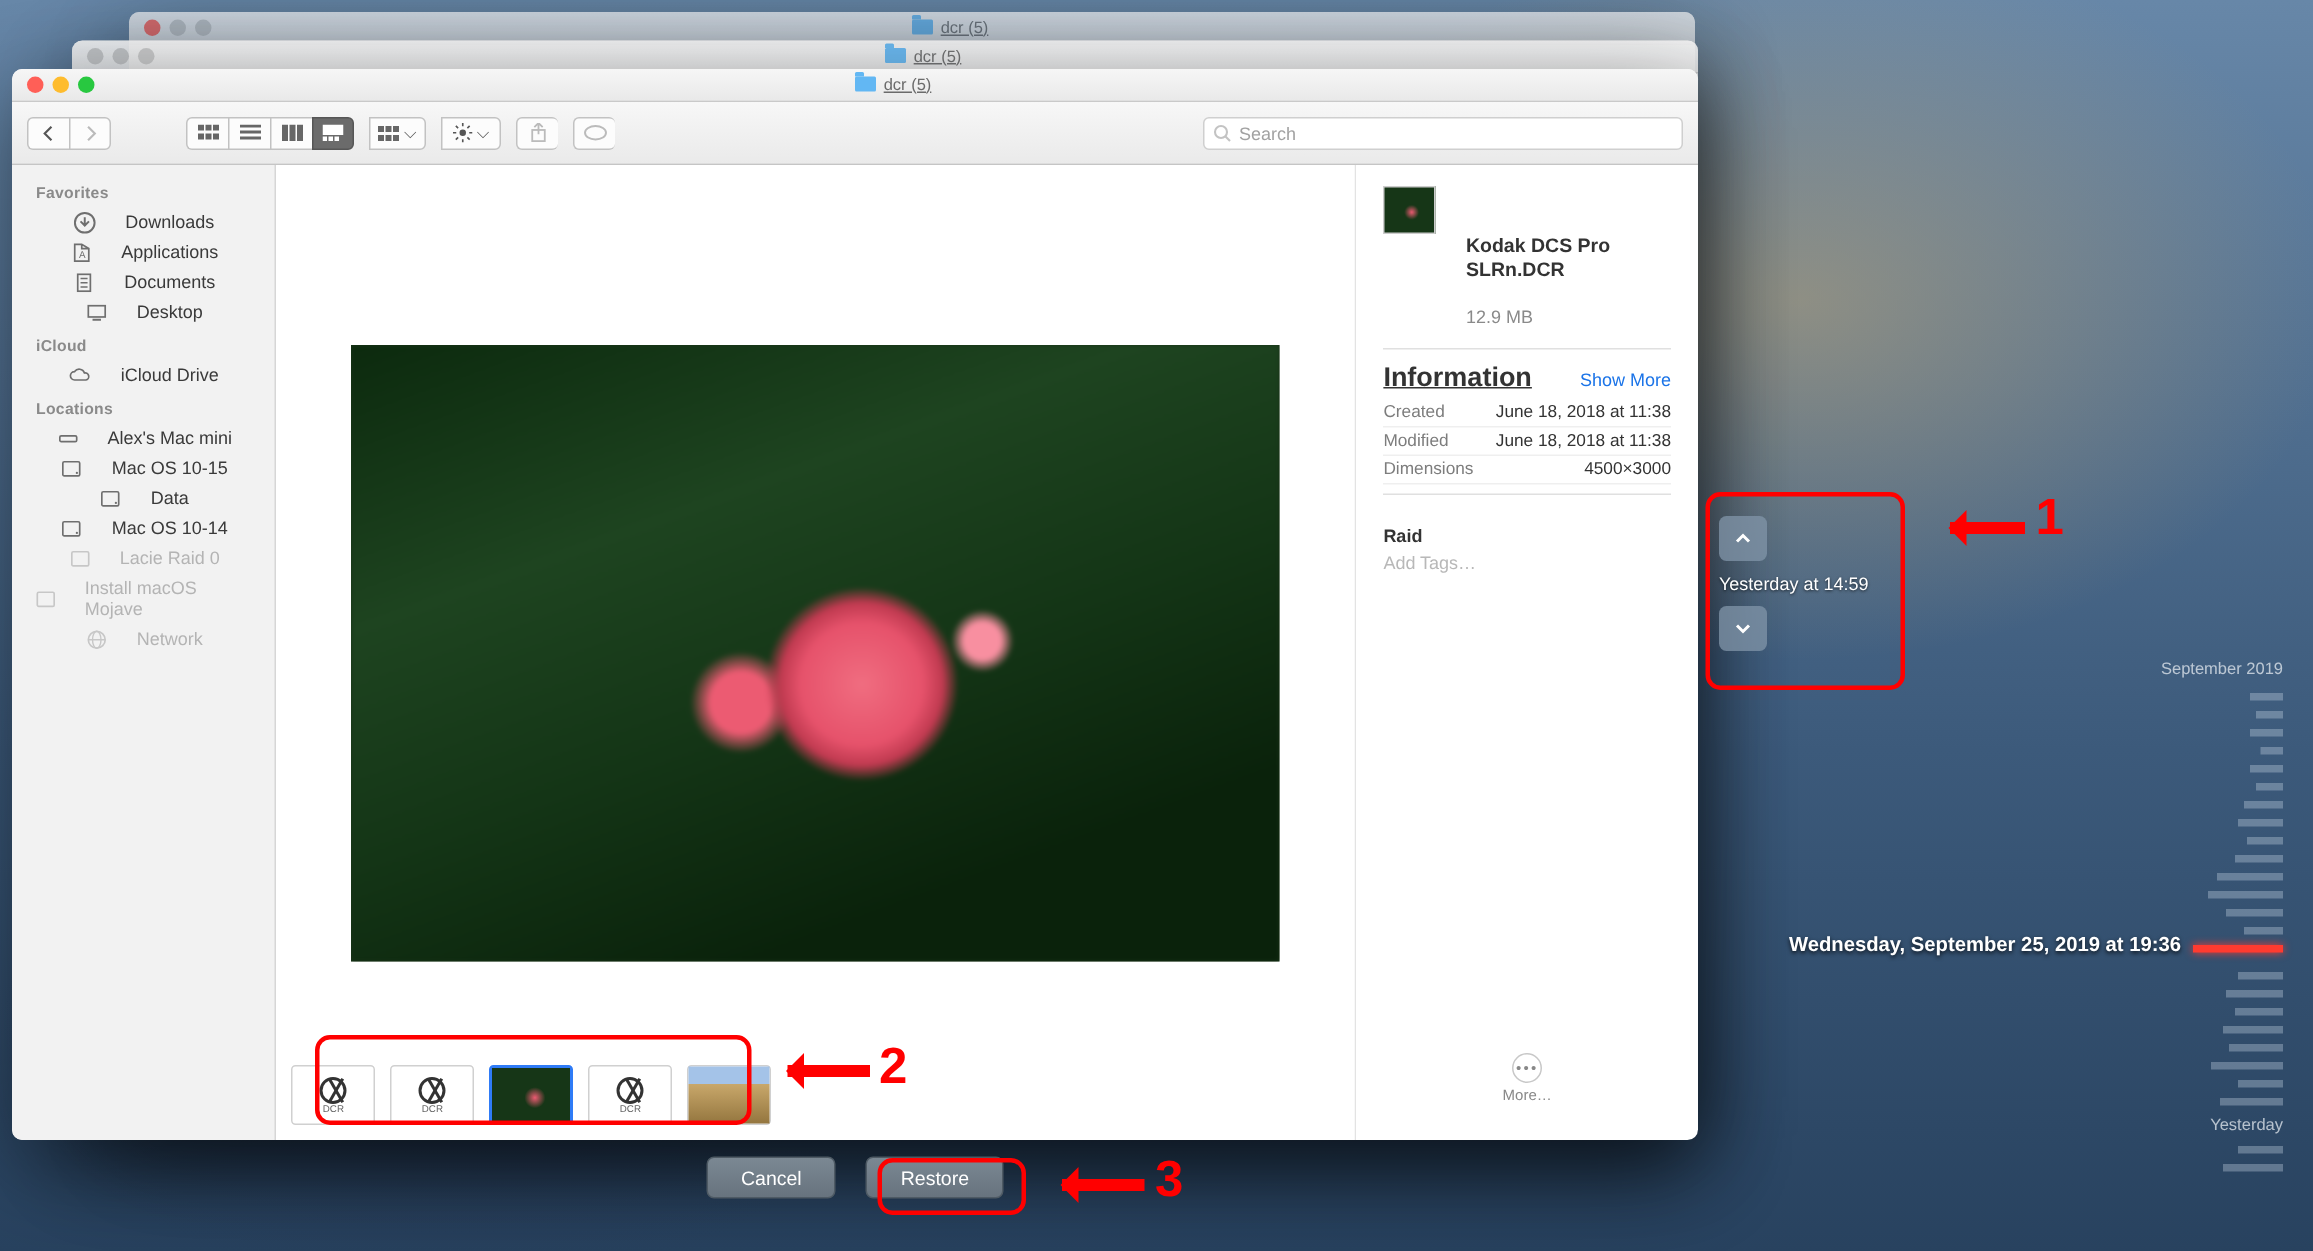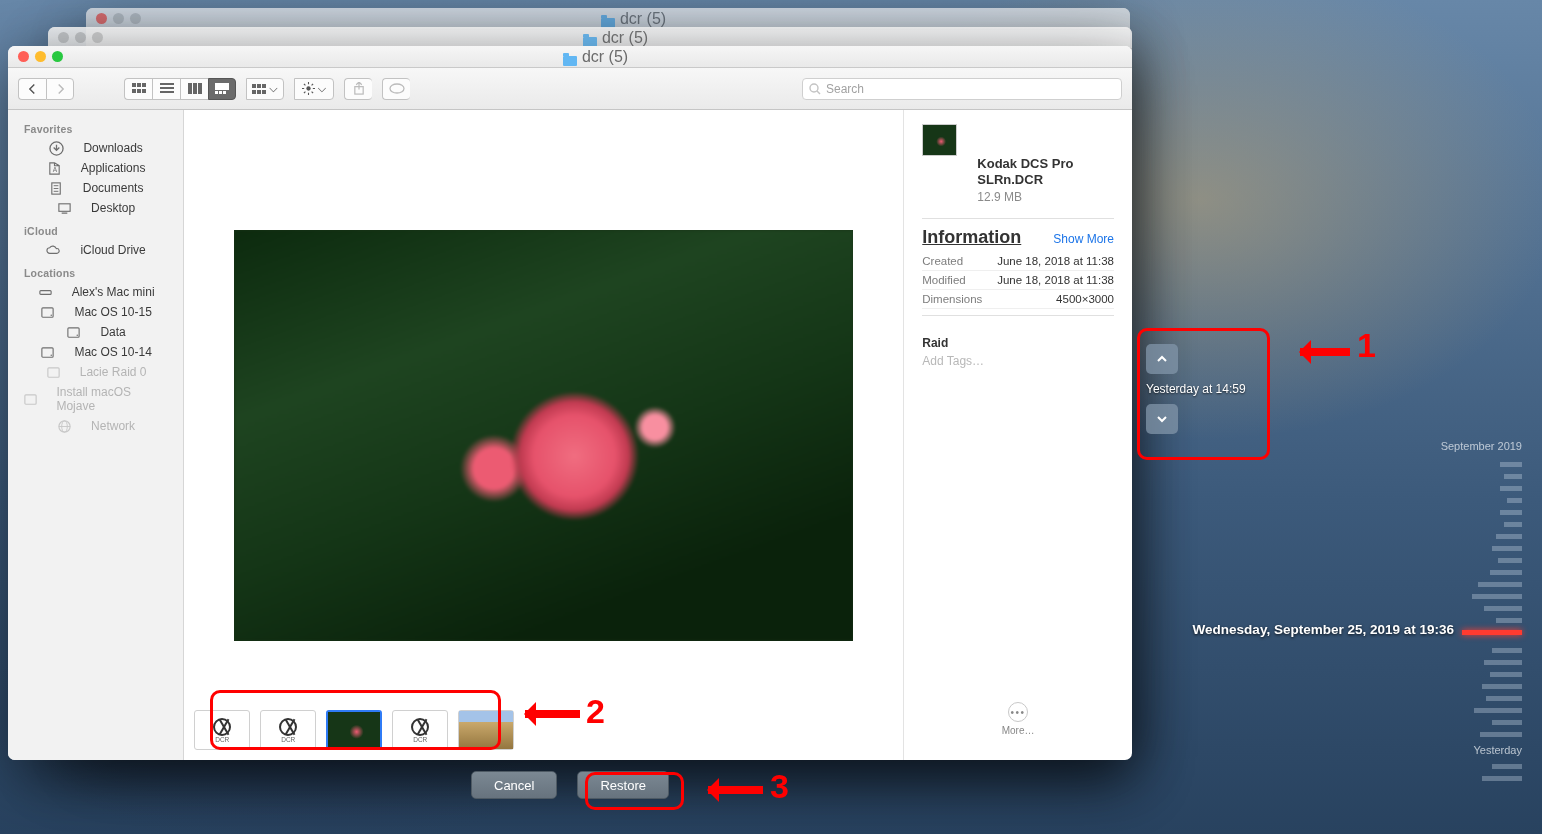--- a/index.html
+++ b/index.html
@@ -13,21 +13,21 @@
 
 .win { position:absolute; background:#ececec; border-radius:7px; box-shadow: 0 18px 60px rgba(0,0,0,.45); overflow:hidden; }
 .win.back2 { left:86px; top:8px; width:1044px; height:740px; opacity:.7;}
 .win.back1 { left:48px; top:27px; width:1084px; height:730px; opacity:.9;}
 .win.front { left:8px; top:46px; width:1124px; height:714px; background:#fff;}
 .titlebar { height:22px; background:linear-gradient(#f6f6f6,#e9e9e9); border-bottom:1px solid #c9c9c9; display:flex; align-items:center; gap:6px; padding:0 10px; }
 .tl-dot { width:11px; height:11px; border-radius:50%; }
 .tl-red { background:#c8c8c8;} .tl-yellow{background:#c8c8c8;} .tl-green{background:#c8c8c8;}
 .win.front .tl-red{background:#ff5f57;} .win.front .tl-yellow{background:#febc2e;} .win.front .tl-green{background:#28c840;}
 .win.back2 .tl-red{background:#ff5f57;}
-.tl-title { flex:1; text-align:center; font-size:16px; color:#6b6b6b; display:flex; align-items:flex-end; justify-content:center; gap:5px;}
+.tl-title { flex:1; text-align:center; font-size:11px; color:#6b6b6b; display:flex; align-items:flex-start; justify-content:center; gap:5px;text-decoration:underline;}
 .folder-glyph{ width:14px; height:10px; background:#62b7f3; border-radius:1px; position:relative;}
 .folder-glyph::before{content:"";position:absolute;top:-3px;left:0;width:6px;height:3px;background:#62b7f3;border-radius:1px 1px 0 0;}
 
 .toolbar { height:42px; background:linear-gradient(#f7f7f7,#eaeaea); border-bottom:1px solid #c5c5c5; display:flex; align-items:center; padding:0 10px; gap:10px;}
 .btngrp { display:flex; }
 .tbtn { height:22px; min-width:28px; background:#fcfcfc; border:1px solid #c2c2c2; display:flex; align-items:center; justify-content:center; font-size:11px; color:#555; cursor:default;}
 .tbtn:not(:last-child){border-right:none;}
 .btngrp .tbtn:first-child{border-radius:4px 0 0 4px;} .btngrp .tbtn:last-child{border-radius:0 4px 4px 0;}
 .tbtn.single{border-radius:4px;}
 .tbtn.active{ background:#6b6b6b; color:#fff; border-color:#565656;}
@@ -56,21 +56,21 @@
 .thumb.sel{ border:2px solid #2f7bf6; padding:1px;}
 .thumb .aperture{ width:18px;height:18px;border:2px solid #333;border-radius:50%; position:relative;}
 .thumb .aperture::before,.thumb .aperture::after{content:"";position:absolute;background:#333;}
 .thumb .aperture::before{width:2px;height:18px;left:8px;top:-2px;transform:rotate(30deg);}
 .thumb .aperture::after{width:2px;height:18px;left:8px;top:-2px;transform:rotate(-30deg);}
 .thumb.imgflower{padding:0;} .thumb.imgflower .mini{width:100%;height:100%;background:radial-gradient(circle 10px at 55% 55%,#ec5b72,transparent 70%), #163617;}
 .thumb.imgtower .mini{width:100%;height:100%;background:linear-gradient(#a4c3e8 0%,#a4c3e8 30%, #c9a86b 30%, #94763f 100%);}
 .info { width:246px; border-left:1px solid #e3e3e3; padding:14px 18px; font-size:12px; color:#333; display:flex; flex-direction:column;}
 .info-thumb{width:42px;height:32px;border:1px solid #ccc;background:radial-gradient(circle 7px at 55% 55%,#ec5b72,transparent 70%), #163617; float:left;margin-right:10px;}
 .info-title{font-weight:600; font-size:13px; line-height:1.25;margin-top:32px;}
-.info-size{color:#8a8a8a;font-size:12px;margin-top:1px;}
+.info-size{color:#8a8a8a;font-size:12px;margin-top:15px;}
 .info-hr{border:none;border-top:1px solid #e0e0e0;margin:14px 0 8px;clear:both;}
 .info-sec{display:flex;justify-content:space-between;align-items:baseline;margin-bottom:4px;}
 .info-sec h4{font-weight:600;font-size:18px;text-decoration:underline;}
 .info-sec a{color:#1b74e8;font-size:12px;text-decoration:none;}
 .info-row{display:flex;justify-content:space-between;color:#7d7d7d;padding:3px 0;border-bottom:1px solid #efefef;font-size:11.5px;}
 .info-row span:last-child{color:#333;}
 .tags-h{font-weight:600;margin-top:12px;}
 .add-tags{color:#b8b8b8;font-size:12px;margin-top:4px;}
 .more-area{ margin-top:auto; text-align:center; color:#888; font-size:10px; padding-bottom:10px;}
 .more-area .dots{width:20px;height:20px;border:1px solid #c8c8c8;border-radius:50%;margin:0 auto 3px;display:flex;align-items:center;justify-content:center;letter-spacing:1.5px;}

